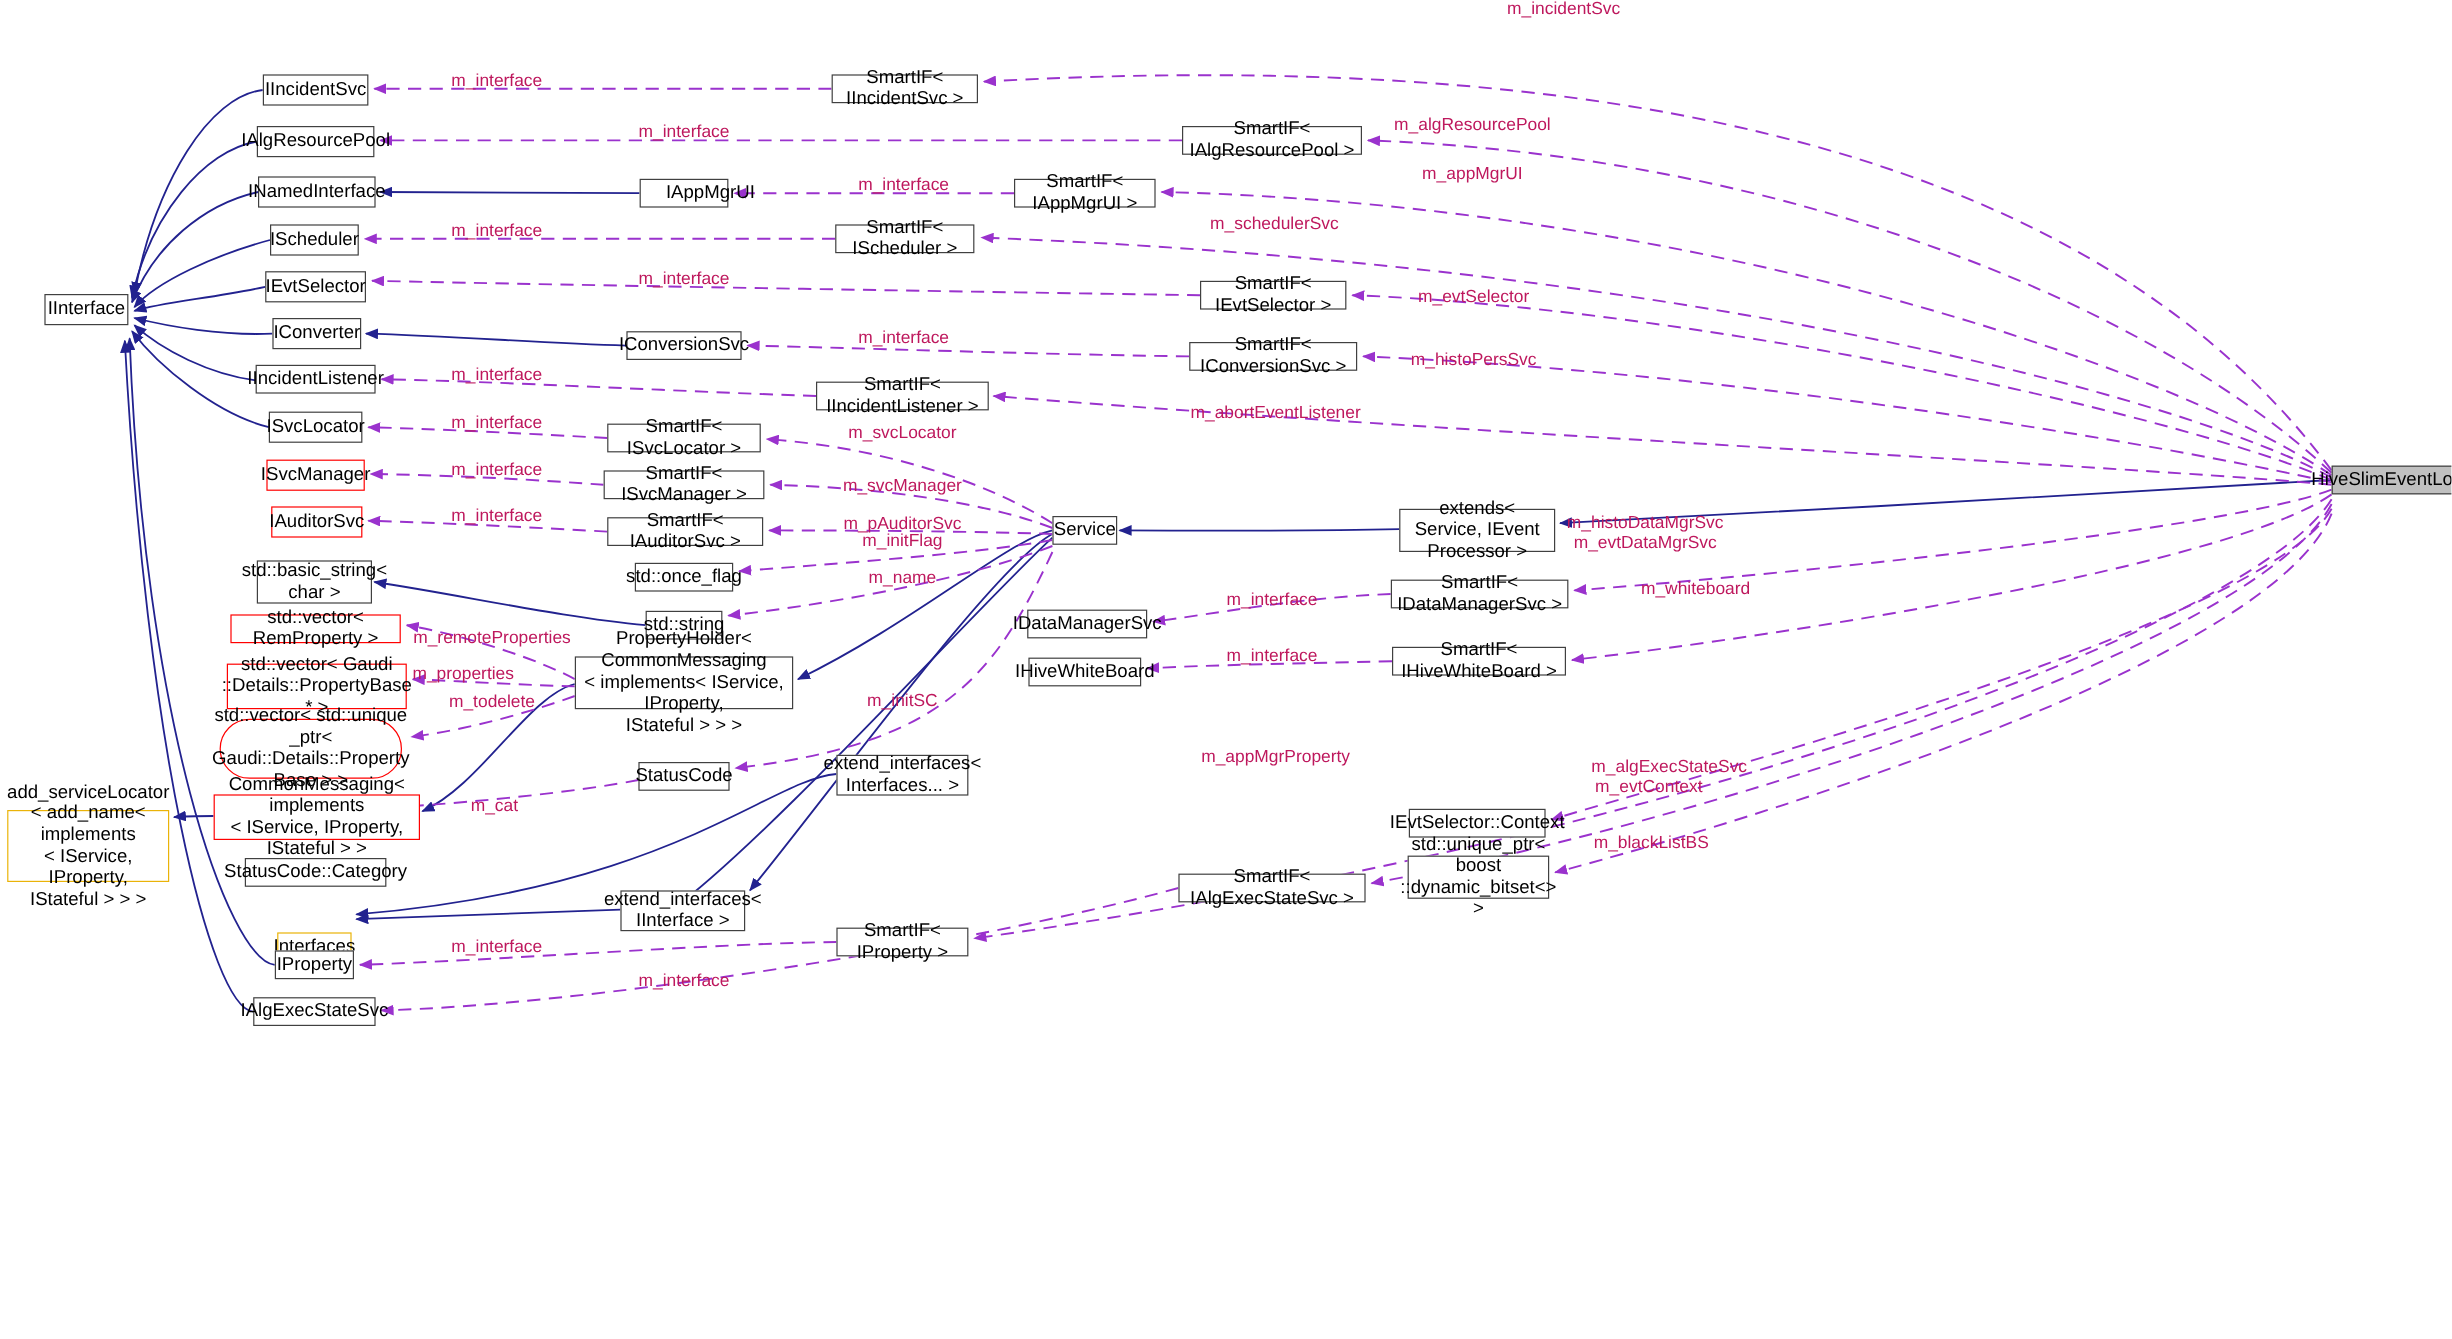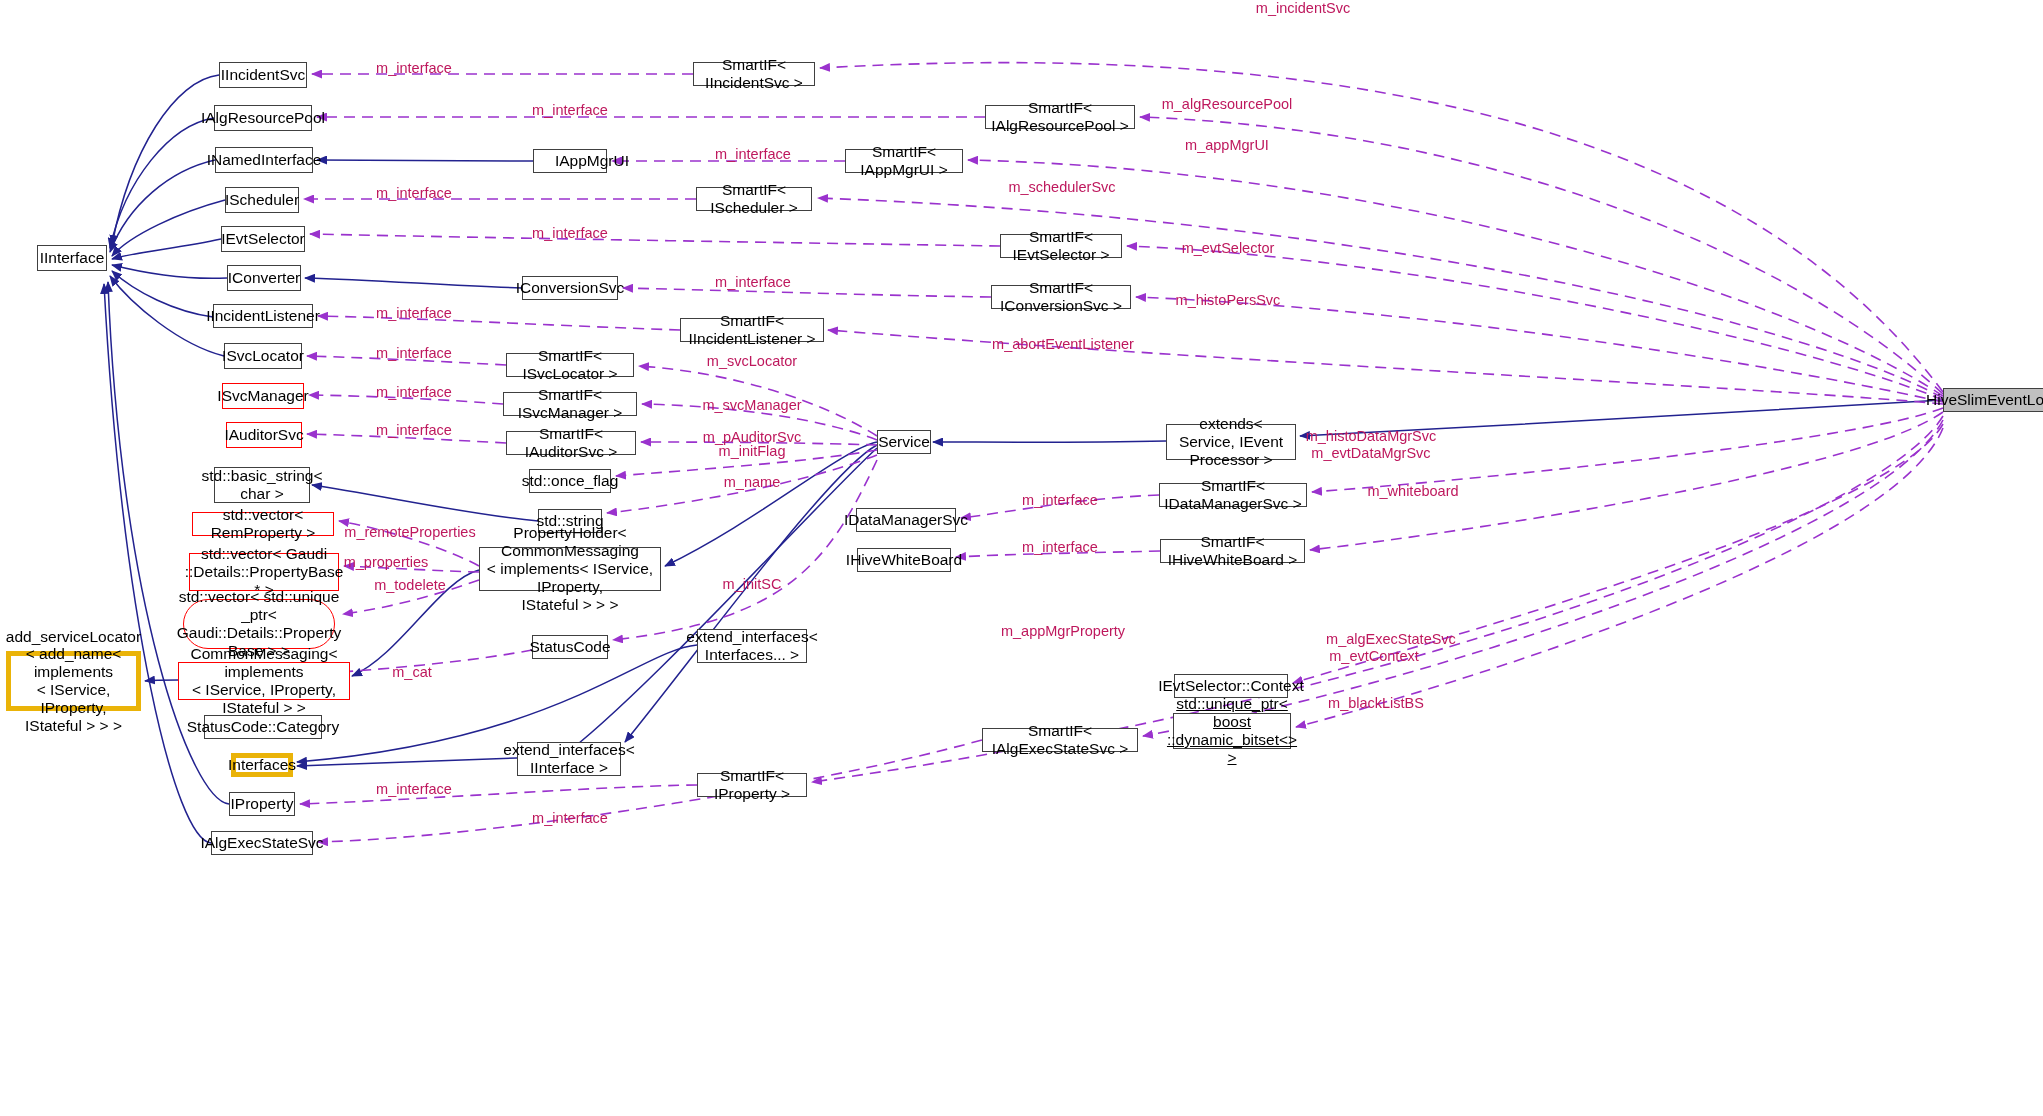--- a/index.html
+++ b/index.html
@@ -18,21 +18,21 @@
     border:1px solid #404040;
     display:flex;align-items:center;justify-content:center;
     text-align:center;
     font-size:15.5px;
     color:#000000;
     line-height:1.15;
     white-space:pre-line;
     padding:1px 4px;
   }
   .node.red{border:1px solid #ff0000;}
-  .node.grey{border:5px solid #eab308;}
+  .node.grey{border:1px solid #eab308;margin-top:24px;}
   .node.focus{background:#c0c0c0;border:1px solid #404040;}
   .elabel{
     position:absolute;
     font-size:14.5px;
     color:#be185d;
     white-space:pre-line;
     text-align:center;
     line-height:1.18;
     transform:translateX(-50%);
   }
@@ -174,21 +174,21 @@
       <div class="node" style="left: 845px; top: 149px; width: 118px; height: 24px;">SmartIF&lt; IAppMgrUI &gt;</div>
       <div class="node" style="left: 985px; top: 105px; width: 150px; height: 24px;">SmartIF&lt; IAlgResourcePool &gt;</div>
       <div class="node" style="left: 1000px; top: 234px; width: 122px; height: 24px;">SmartIF&lt; IEvtSelector &gt;</div>
       <div class="node" style="left: 991px; top: 285px; width: 140px; height: 24px;">SmartIF&lt; IConversionSvc &gt;</div>
       <div class="node" style="left: 982px; top: 728px; width: 156px; height: 24px;">SmartIF&lt; IAlgExecStateSvc &gt;</div>
       <div class="node" style="left: 1166px; top: 424px; width: 130px; height: 36px;">extends&lt; Service, IEvent
 Processor &gt;</div>
       <div class="node" style="left: 1159px; top: 483px; width: 148px; height: 24px;">SmartIF&lt; IDataManagerSvc &gt;</div>
       <div class="node" style="left: 1160px; top: 539px; width: 145px; height: 24px;">SmartIF&lt; IHiveWhiteBoard &gt;</div>
       <div class="node" style="left: 1174px; top: 674px; width: 114px; height: 24px;">IEvtSelector::Context</div>
-      <div class="node" style="left: 1173px; top: 713px; width: 118px; height: 36px; text-decoration: underline;">std::unique_ptr&lt; boost
+      <div class="node" style="left: 1173px; top: 713px; width: 118px; height: 36px;">std::unique_ptr&lt; boost
 ::dynamic_bitset&lt;&gt; &gt;</div>
       <div class="node focus" style="left: 1943px; top: 388px; width: 128px; height: 24px;">HiveSlimEventLoopMgr</div>
     </div>
   <div id="labels">
       <div class="elabel" style="left: 414px; top: 60px;">m_interface</div>
       <div class="elabel" style="left: 570px; top: 102px;">m_interface</div>
       <div class="elabel" style="left: 753px; top: 146px;">m_interface</div>
       <div class="elabel" style="left: 414px; top: 185px;">m_interface</div>
       <div class="elabel" style="left: 570px; top: 225px;">m_interface</div>
       <div class="elabel" style="left: 753px; top: 274px;">m_interface</div>

